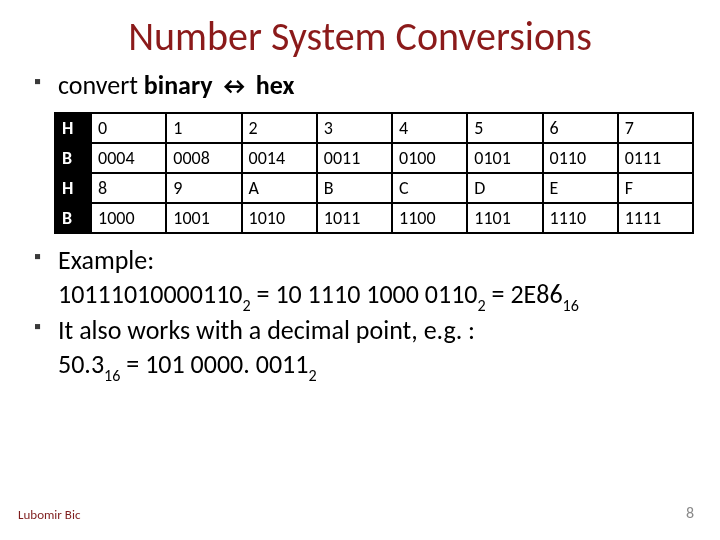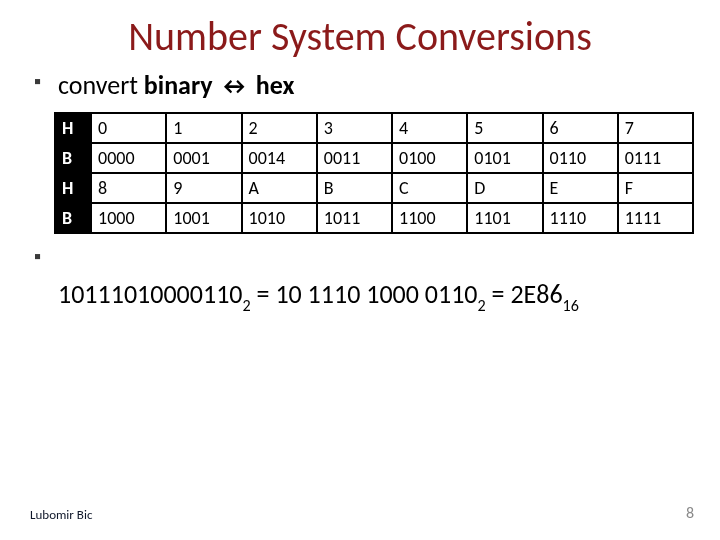--- a/index.html
+++ b/index.html
@@ -73,24 +73,24 @@
     text-align: left;
   }
   .sub {
     font-size: 0.62em;
     vertical-align: sub;
     position: relative;
     top: 0.15em;
   }
   .footer-left {
     position: absolute;
-    left: 30px;
+    left: 18px;
     bottom: 18px;
     font-size: 13px;
-    color: #0f172a;
+    color: #7f1d1d;
   }
   .footer-right {
     position: absolute;
     right: 26px;
     bottom: 18px;
     font-size: 16px;
     color: #8a8a8a;
   }
 </style>
 </head>
@@ -125,22 +125,22 @@
       <td>1</td>
       <td>2</td>
       <td>3</td>
       <td>4</td>
       <td>5</td>
       <td>6</td>
       <td>7</td>
     </tr>
     <tr>
       <td class="rowhead">B</td>
-      <td>0000</td>
-      <td>0001</td>
+      <td>0004</td>
+      <td>0008</td>
       <td>0014</td>
       <td>0011</td>
       <td>0100</td>
       <td>0101</td>
       <td>0110</td>
       <td>0111</td>
     </tr>
     <tr>
       <td class="rowhead">H</td>
       <td>8</td>
@@ -161,21 +161,25 @@
       <td>1100</td>
       <td>1101</td>
       <td>1110</td>
       <td>1111</td>
     </tr>
   </tbody>
     </table>
 
   <ul class="bullets">
     <li>
-      <br>
+      <span>Example:</span><br>
       <span>10111010000110</span><span class="sub">2</span><span> = 10 1110 1000 0110</span><span class="sub">2</span><span> = 2E86</span><span class="sub">16</span>
+    </li>
+    <li>
+      <span>It also works with a decimal point, e.g. :</span><br>
+      <span>50.3</span><span class="sub">16</span><span> = 101 0000. 0011</span><span class="sub">2</span>
     </li>
   </ul>
 
   <div class="footer-left">Lubomir Bic</div>
   <div class="footer-right">8</div>
 
 </div>
 
 </body></html>

